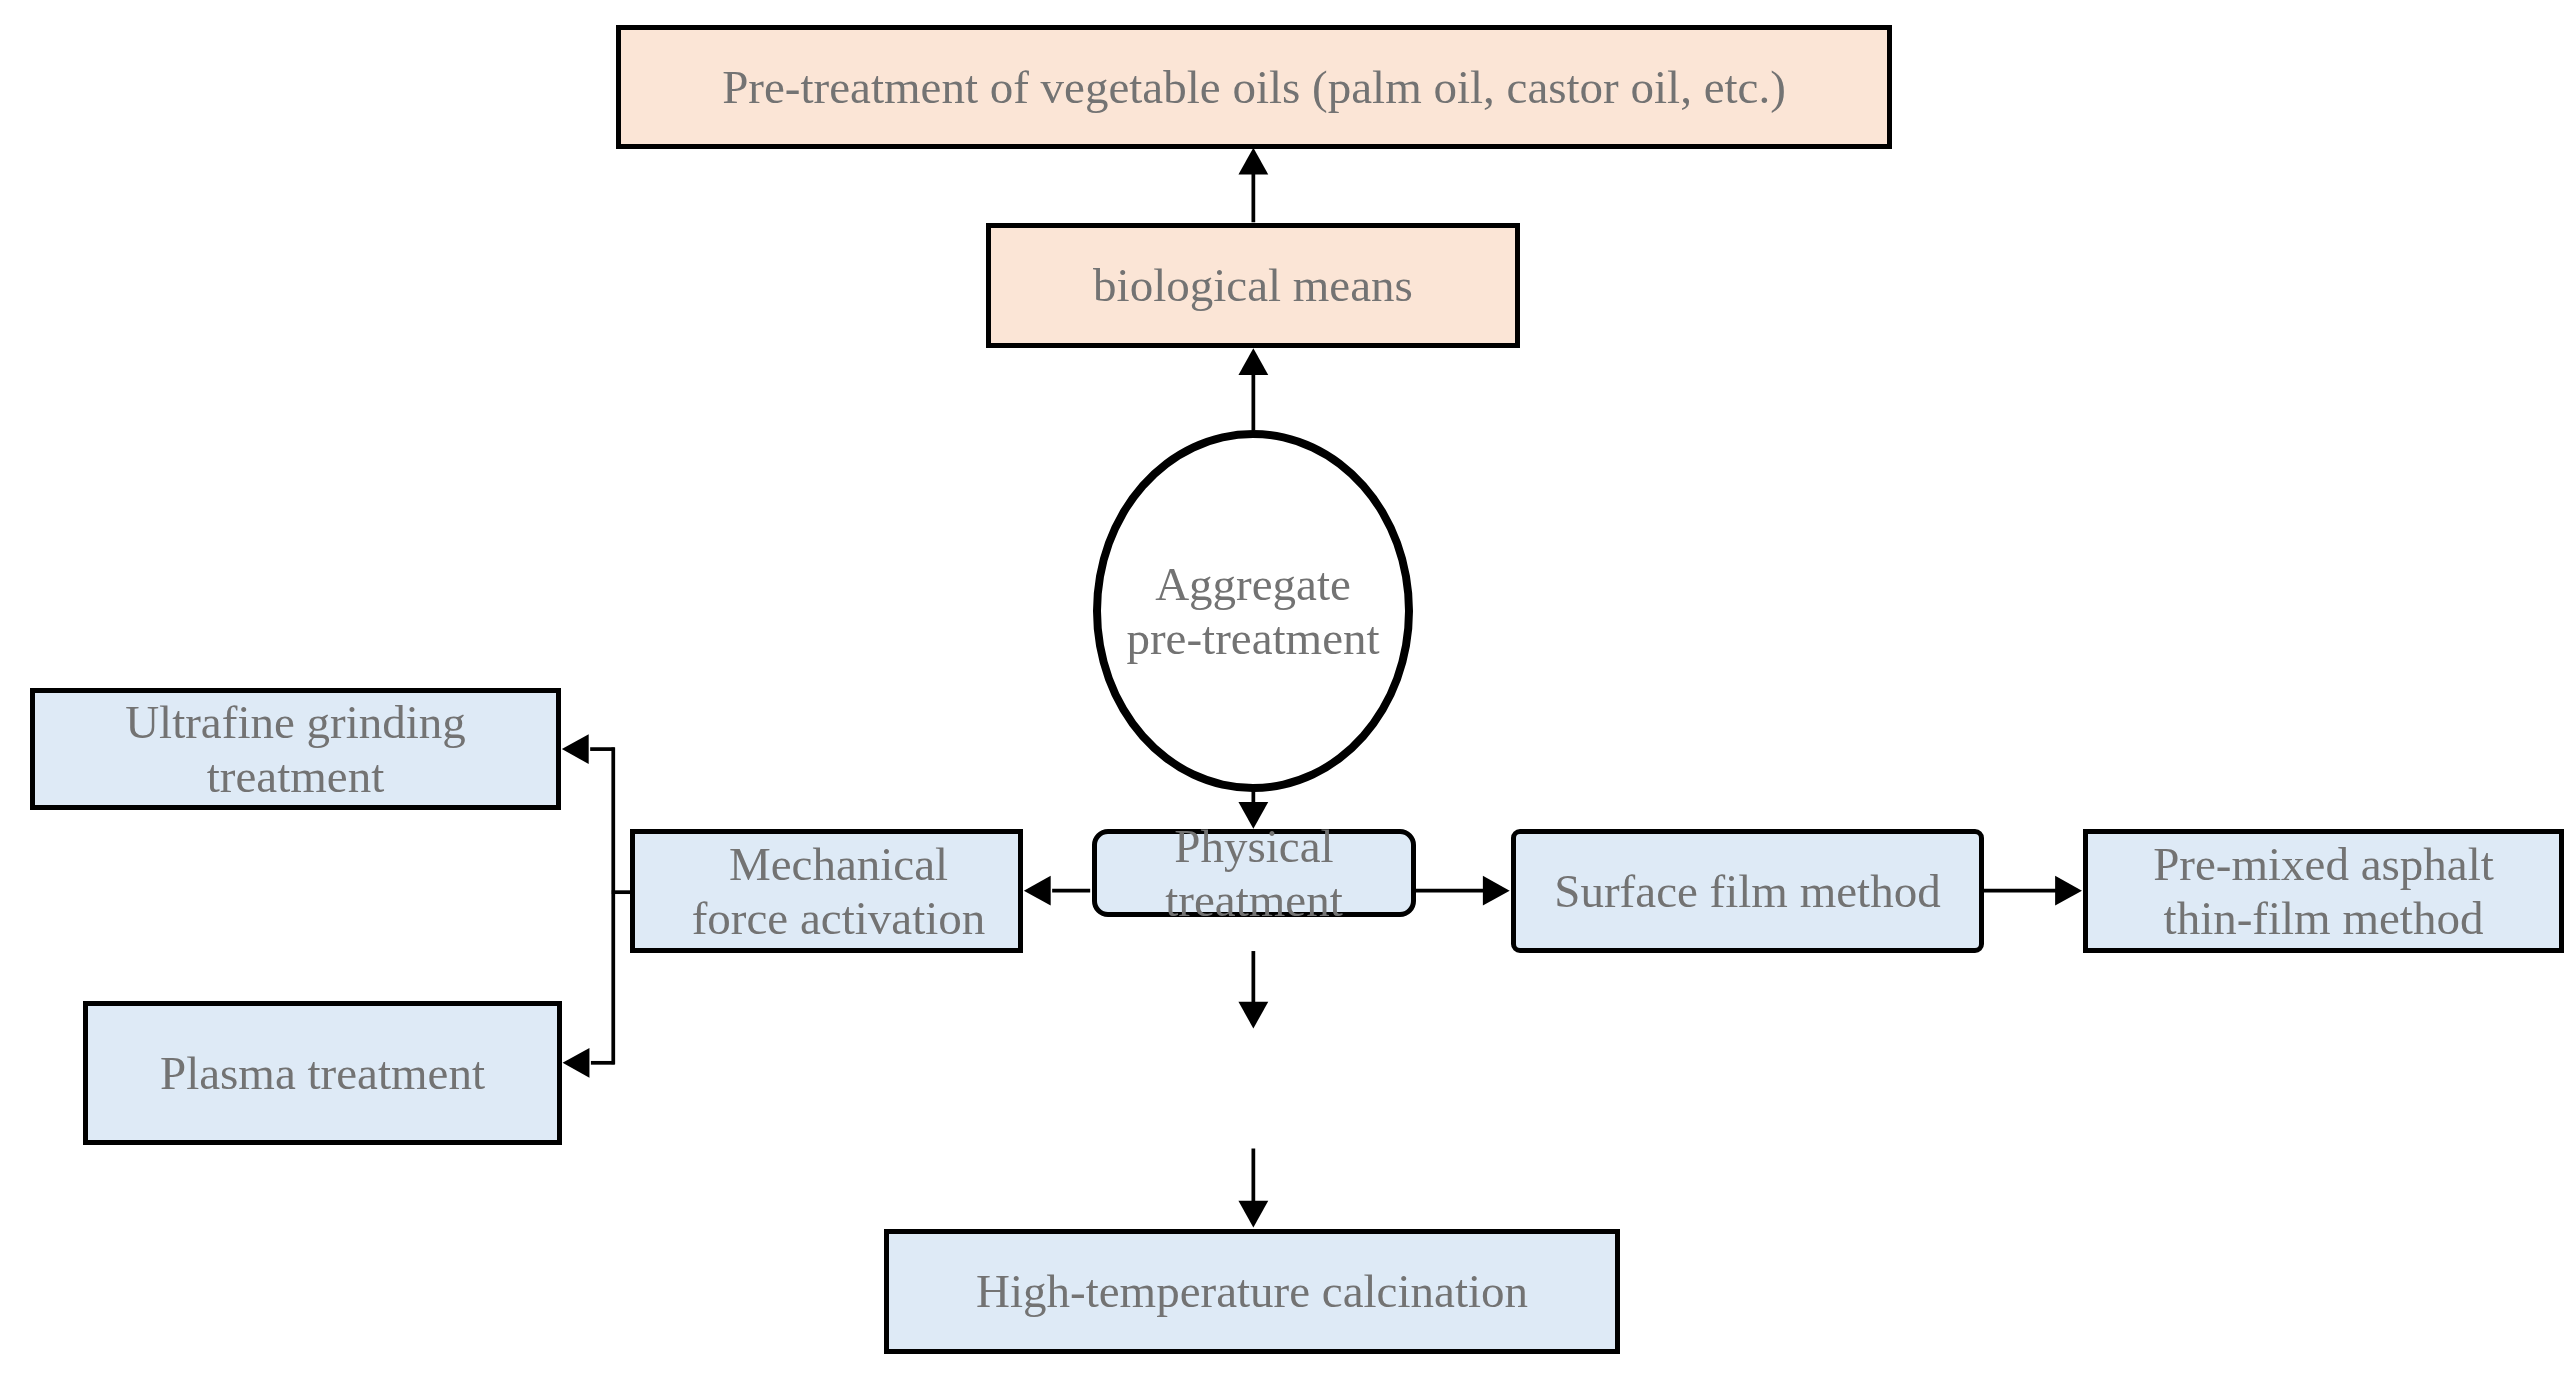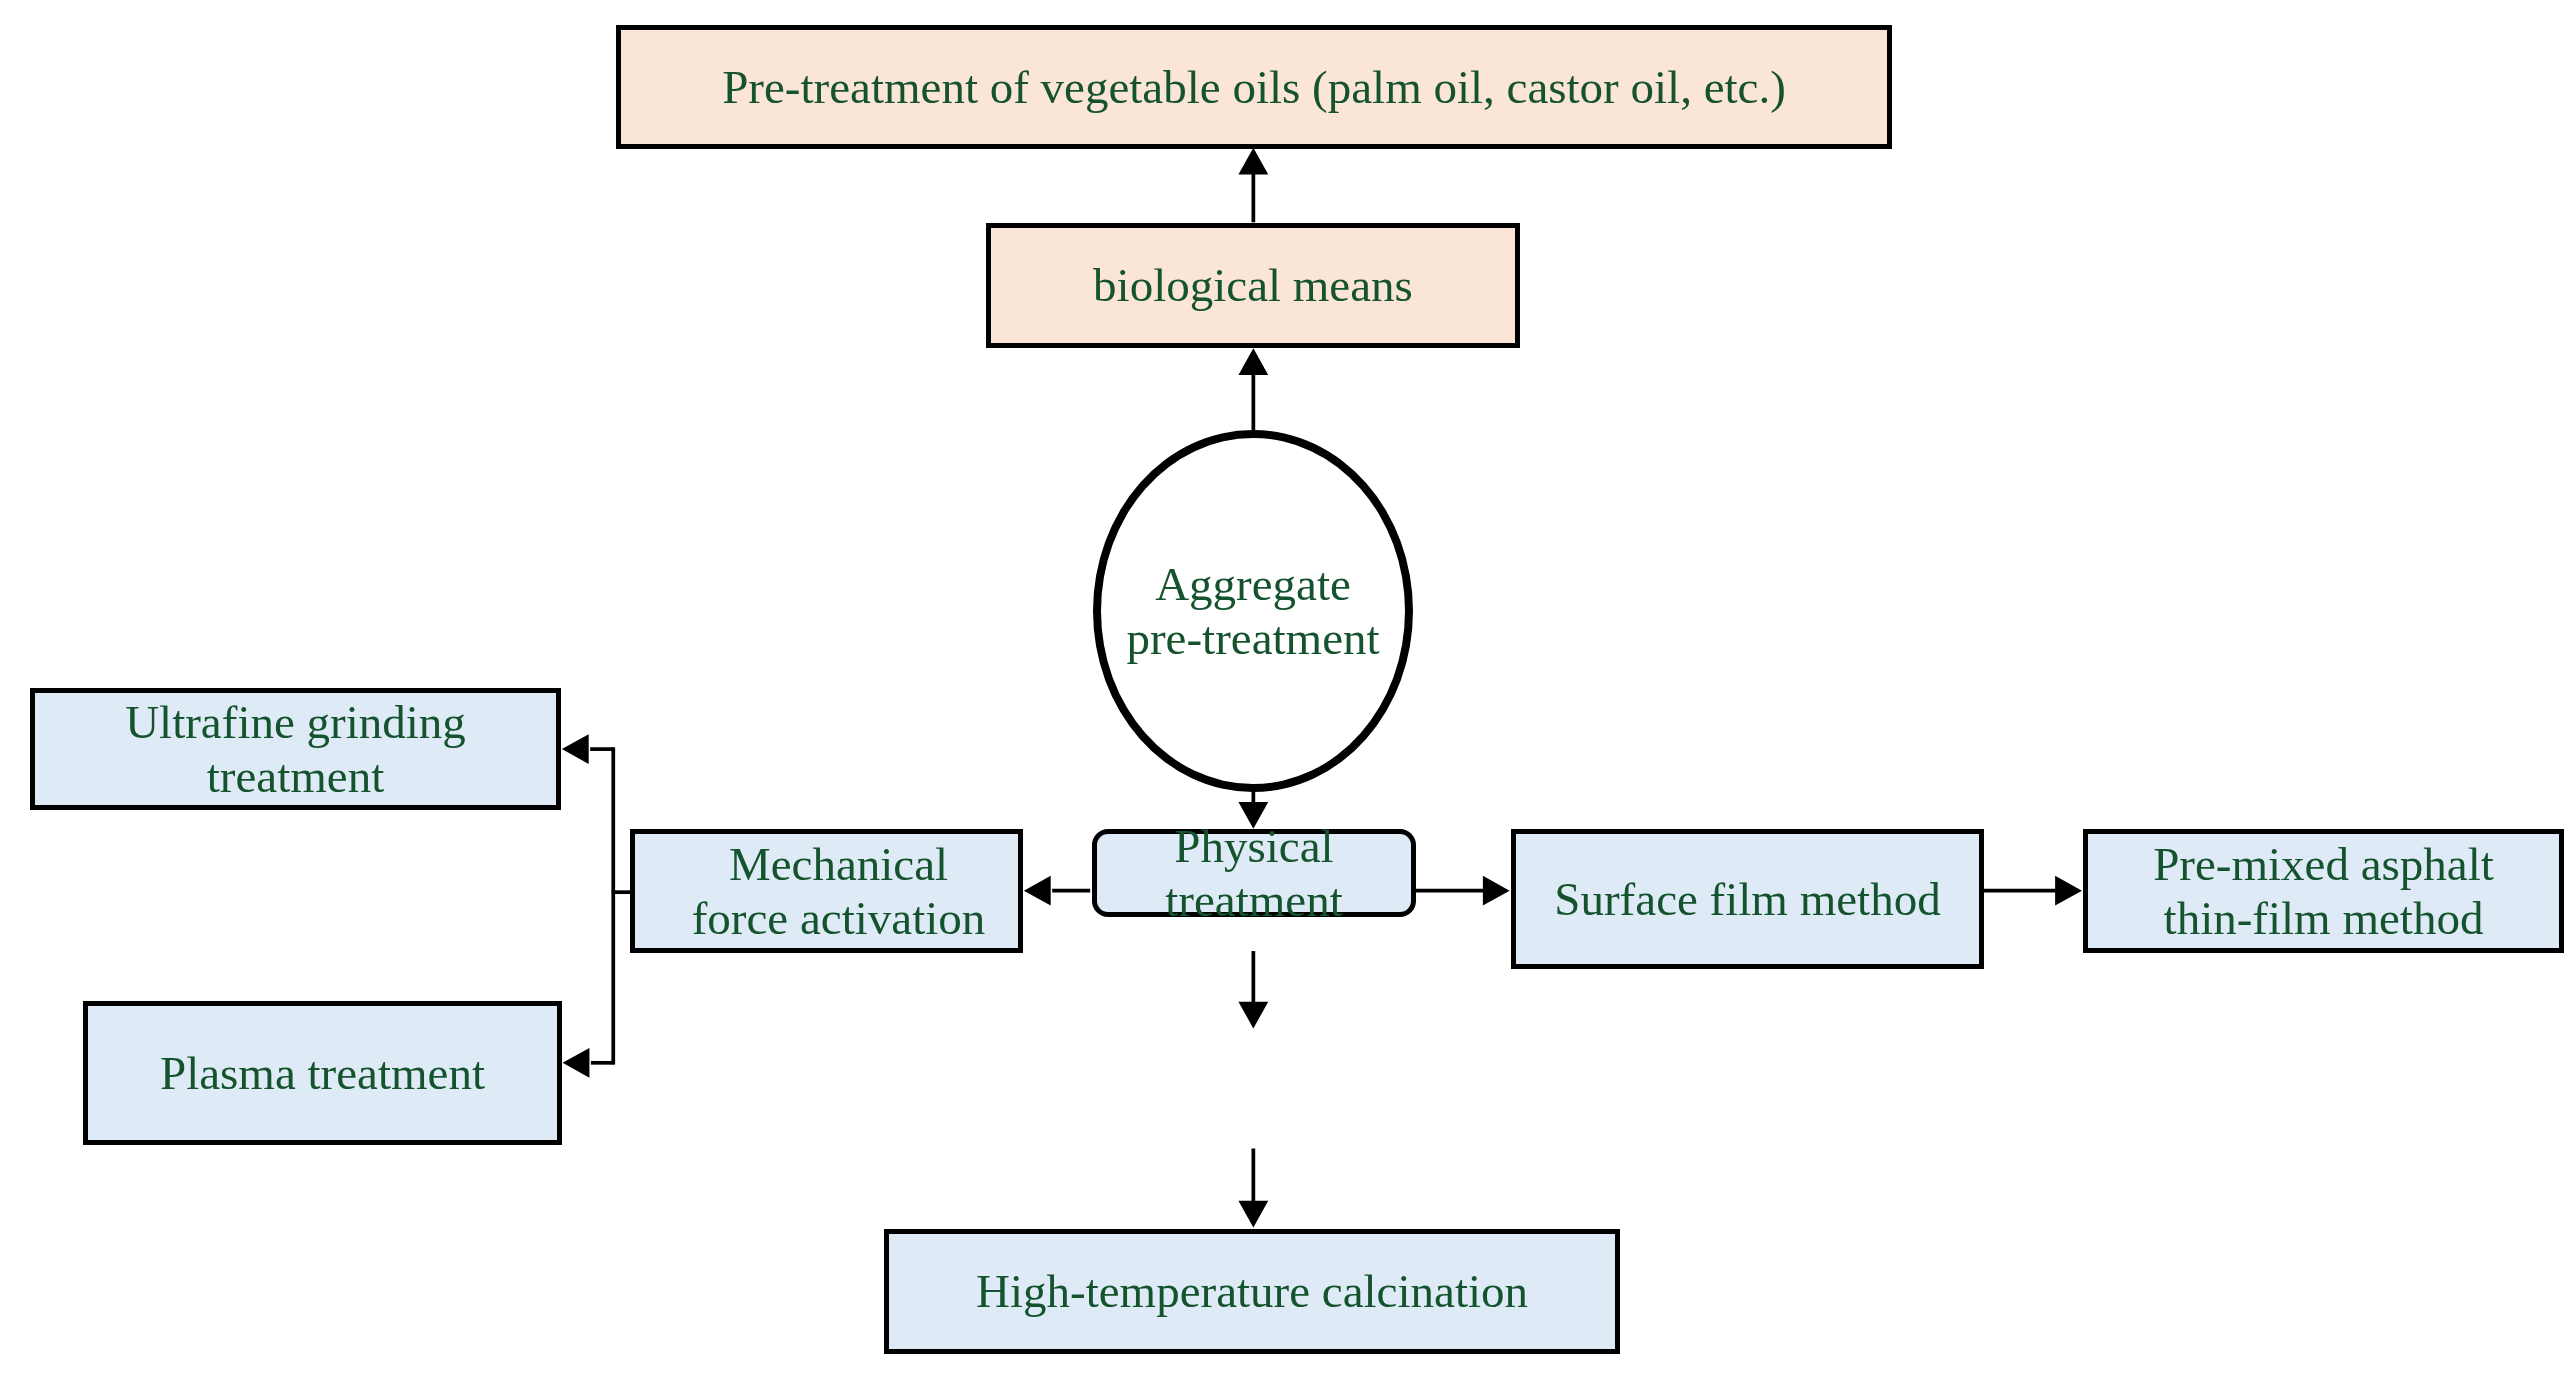--- a/index.html
+++ b/index.html
@@ -6,21 +6,21 @@
     margin: 0;
     padding: 0;
     background: #ffffff;
   }
   .canvas {
     position: relative;
     width: 2576px;
     height: 1376px;
     background: #ffffff;
     font-family: "Liberation Serif", "DejaVu Serif", serif;
-    color: #14532d;
+    color: #737373;
   }
   .connectors {
     position: absolute;
     left: 0;
     top: 0;
     width: 2576px;
     height: 1376px;
   }
   .node {
     position: absolute;
@@ -47,21 +47,21 @@
     border-radius: 50%;
   }
 
   
   #node-vegetable-oils { left: 616px;  top: 24.6px;   width: 1276px; height: 124px; }
   #node-biological     { left: 986px; top: 223px;  width: 534px;  height: 125px; }
   #node-circle         { left: 1093px; top: 430px;  width: 320px;  height: 362px; }
   #node-ultrafine      { left: 30px;   top: 688px;  width: 531px;  height: 122px; }
   #node-mechanical     { left: 630px;  top: 829px; width: 393px;  height: 124px; padding-left: 24px; }
   #node-physical       { left: 1092px; top: 829px; width: 324px;  height: 88px; border-radius: 16px; }
-  #node-surface        { left: 1511px; top: 829px; width: 473px;  height: 140px; }
+  #node-surface        { left: 1511px; top: 829px; width: 473px;  height: 124px; border-radius: 9px; }
   #node-premixed       { left: 2083px; top: 829px; width: 481px;  height: 124px; }
   #node-plasma         { left: 83px;  top: 1001px; width: 479px;  height: 144px; }
   #node-heat           { left: 954px; top: 1030px; width: 598px;  height: 121px; }
   #node-calcination    { left: 884px; top: 1229px; width: 736px;  height: 125px; }
 
   .connectors line    { stroke: #000000; stroke-width: 5px; }
   .connectors polygon { fill: #000000; stroke: none; }
 </style>
 </head>
 <body>

